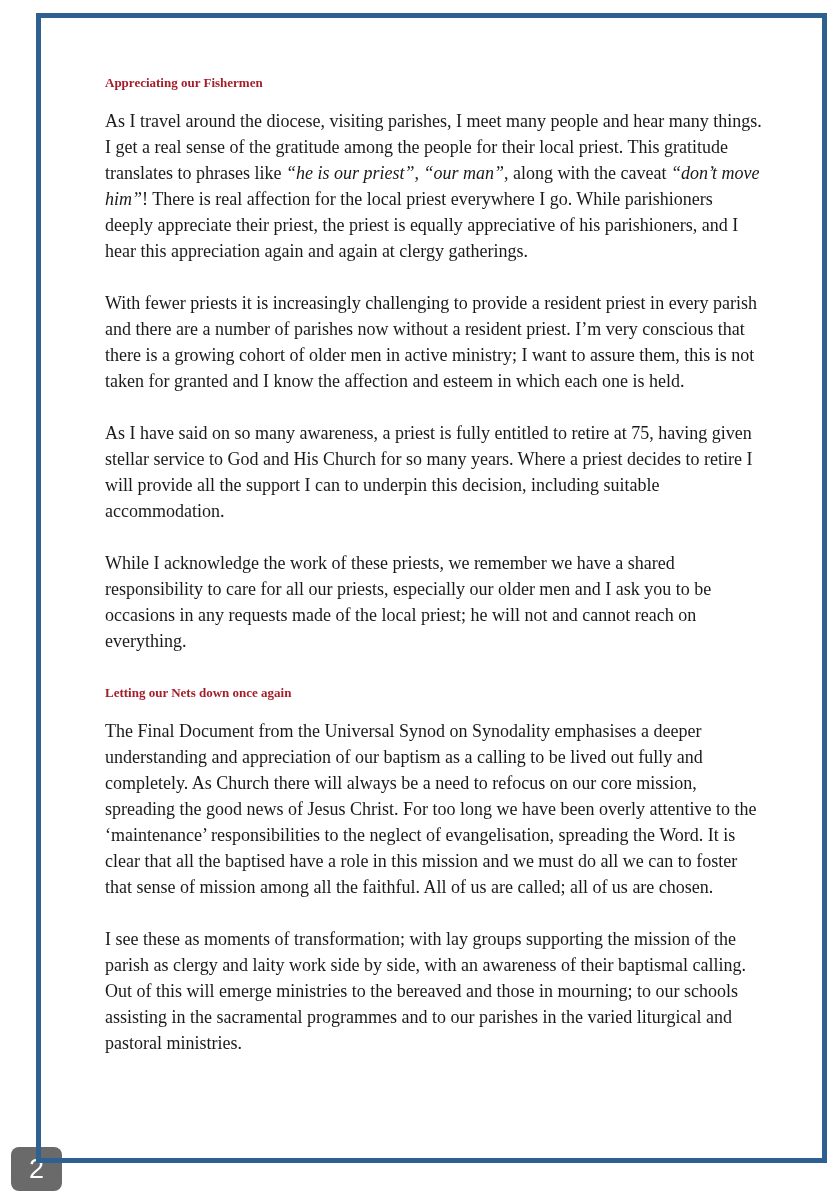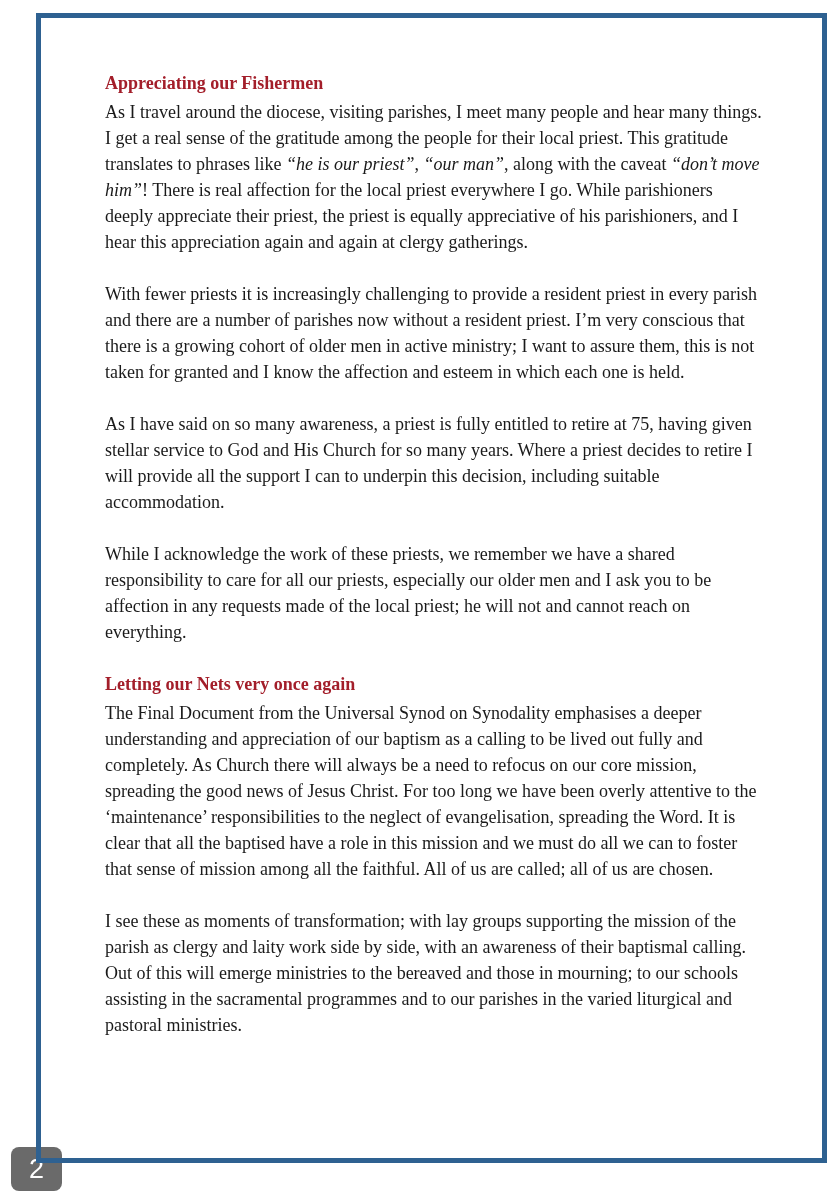--- a/index.html
+++ b/index.html
@@ -46,41 +46,41 @@
     top: 70px;
     width: 660px;
     z-index: 0;
     color: #1a1a1a;
     font-size: 18px;
     line-height: 26px;
     text-align: left;
   }
   .content h2.heading {
     margin: 0;
-    font-size: 18px;
+    font-size: 13px;
     line-height: 26px;
     font-weight: bold;
     color: #A31E2A;
   }
   .content p.paragraph {
-    margin: 3px 0 26px 0;
+    margin: 12px 0 26px 0;
   }
   .content em {
     font-style: italic;
   }
 </style>
 </head>
 <body>
 
 <div class="canvas">
   <div class="content" id="doc-content">
       <h2 class="heading">Appreciating our Fishermen</h2>
       <p class="paragraph"><span>As I travel around the diocese, visiting parishes, I meet many people and hear many things. I get a real sense of the gratitude among the people for their local priest. This gratitude translates to phrases like </span><em>“he is our priest”</em><span>, </span><em>“our man”</em><span>, along with the caveat </span><em>“don’t move him”</em><span>! There is real affection for the local priest everywhere I go. While parishioners deeply appreciate their priest, the priest is equally appreciative of his parishioners, and I hear this appreciation again and again at clergy gatherings.</span></p>
       <p class="paragraph"><span>With fewer priests it is increasingly challenging to provide a resident priest in every parish and there are a number of parishes now without a resident priest. I’m very conscious that there is a growing cohort of older men in active ministry; I want to assure them, this is not taken for granted and I know the affection and esteem in which each one is held.</span></p>
       <p class="paragraph"><span>As I have said on so many awareness, a priest is fully entitled to retire at 75, having given stellar service to God and His Church for so many years. Where a priest decides to retire I will provide all the support I can to underpin this decision, including suitable accommodation.</span></p>
-      <p class="paragraph"><span>While I acknowledge the work of these priests, we remember we have a shared responsibility to care for all our priests,  especially our older men and I ask you to be affection in any requests made of the local priest; he will not and cannot reach on everything.</span></p>
-      <h2 class="heading">Letting our Nets very once again</h2>
+      <p class="paragraph"><span>While I acknowledge the work of these priests, we remember we have a shared responsibility to care for all our priests,  especially our older men and I ask you to be occasions in any requests made of the local priest; he will not and cannot reach on everything.</span></p>
+      <h2 class="heading">Letting our Nets down once again</h2>
       <p class="paragraph"><span>The Final Document from the Universal Synod on Synodality emphasises a deeper understanding and appreciation of our baptism as a calling to be lived out fully and completely. As Church there will always be a need to refocus on our core mission, spreading the good news of Jesus Christ. For too long we have been overly attentive to the ‘maintenance’ responsibilities to the neglect of evangelisation, spreading the Word. It is clear that all the baptised have a role in this mission and we must do all we can to foster that sense of mission among all the faithful. All of us are called; all of us are chosen.</span></p>
       <p class="paragraph"><span>I see these as moments of transformation; with lay groups supporting the mission of the parish as clergy and laity work side by side, with an awareness of their baptismal calling. Out of this will emerge ministries to the bereaved and those in mourning; to our schools assisting in the sacramental programmes and to our parishes in the varied liturgical and pastoral ministries.</span></p>
     </div>
   <div class="page-badge">2</div>
   <div class="page-border"></div>
 </div>
 
 </body></html>

